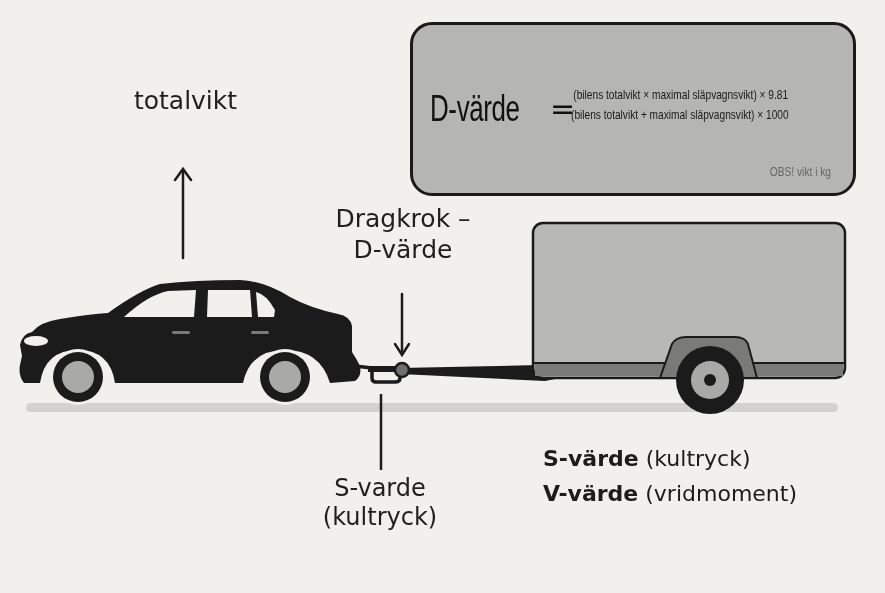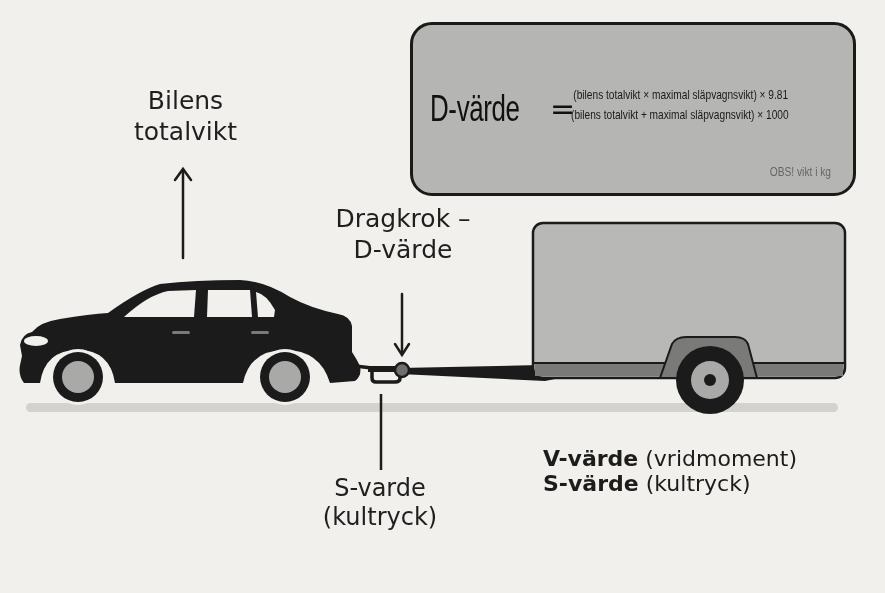--- a/index.html
+++ b/index.html
@@ -74,42 +74,41 @@
   <div class="abs formula-lhs">D-värde</div>
   <div class="abs formula-eq">=</div>
   <div class="abs formula-frac">
     <div style="padding-left:3px;">(bilens totalvikt × maximal släpvagnsvikt) × 9.81</div>
     <div>(bilens totalvikt + maximal släpvagnsvikt) × 1000</div>
   </div>
   <div class="abs formula-note">OBS! vikt i kg</div>
 </div>
 
 <div class="abs label" style="left:108px; top:86px; width:155px; font-size:25px;">
-  <div>Bilens</div>
   <div>totalvikt</div>
 </div>
 
 <div class="abs label" style="left:318px; top:204px; width:170px; font-size:25px;">
   <div>Dragkrok –</div>
   <div>D-värde</div>
 </div>
 
 <div class="abs label" style="left:310px; top:474px; width:140px; font-size:24px;">
   <div>S-varde</div>
   <div>(kultryck)</div>
 </div>
 
 <div class="abs" style="left:543px; top:446px;">
+  <div class="legend-line" style="margin-bottom:10px;">
+    <span class="strong">S-värde</span>
+    <span>(kultryck)</span>
+  </div>
   <div class="legend-line">
     <span class="strong">V-värde</span>
     <span>(vridmoment)</span>
-  </div>
-  <div class="legend-line" style="margin-bottom:10px;">
-    <span class="strong">S-värde</span>
-    <span>(kultryck)</span>
   </div>
 </div>
 
 <div class="abs ground"></div>
 
 <svg class="abs" style="left:0; top:0;" width="885" height="593" viewBox="0 0 885 593">
 
   <g stroke="#1c1c1c" stroke-width="2.5" fill="none" stroke-linecap="round">
     <line x1="183" y1="258" x2="183" y2="170"></line>
     <polyline points="175,180 183,169 191,180"></polyline>

